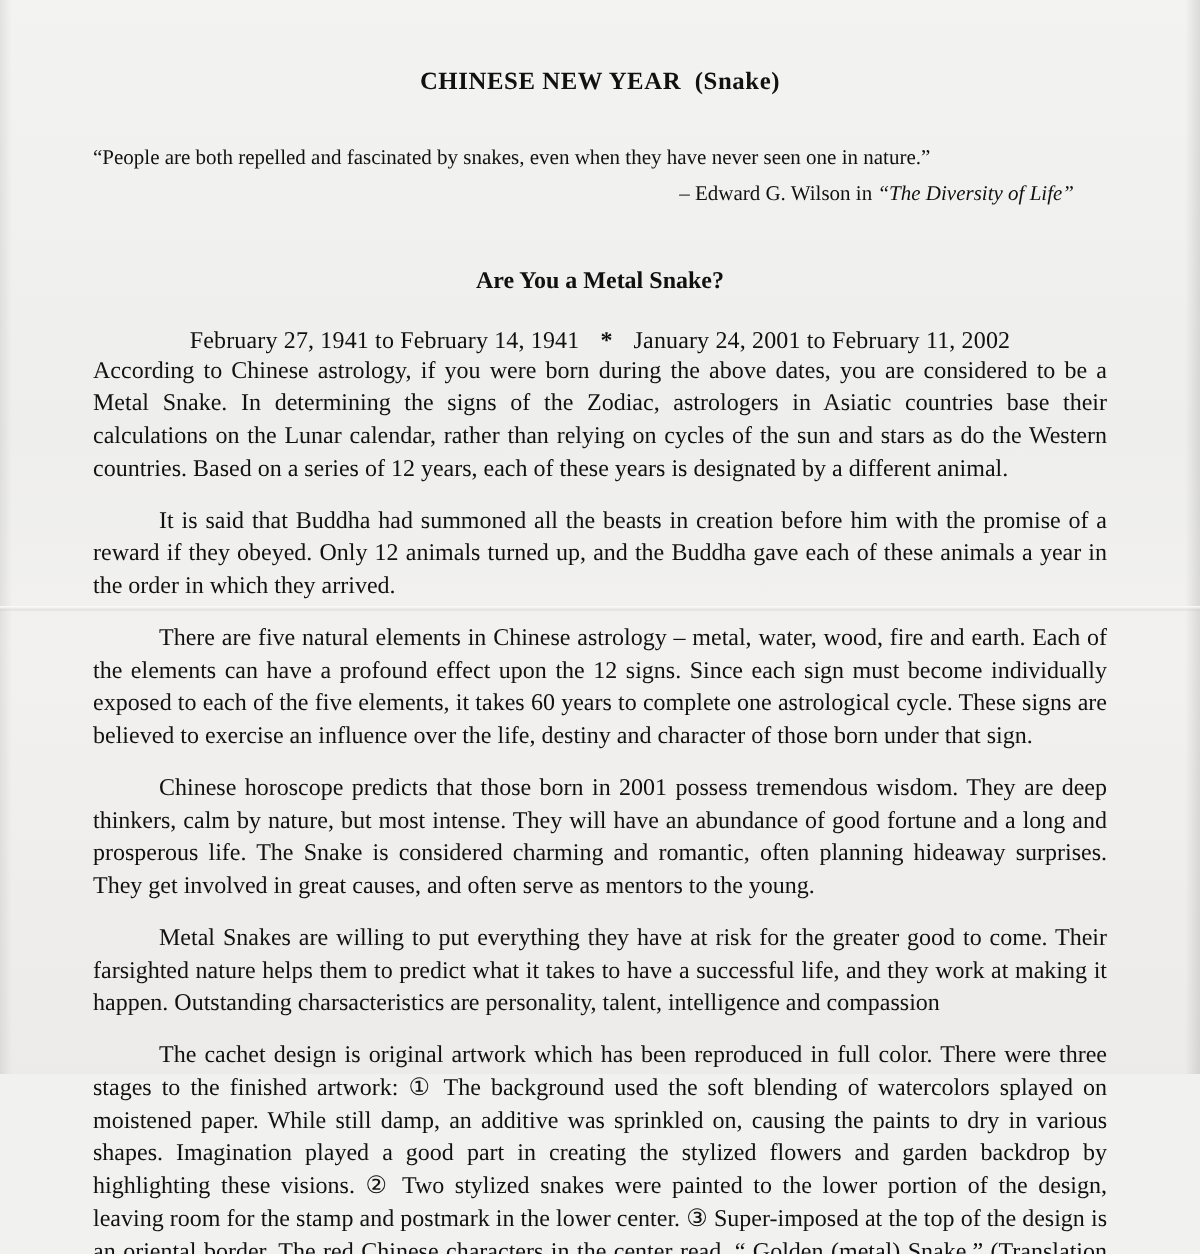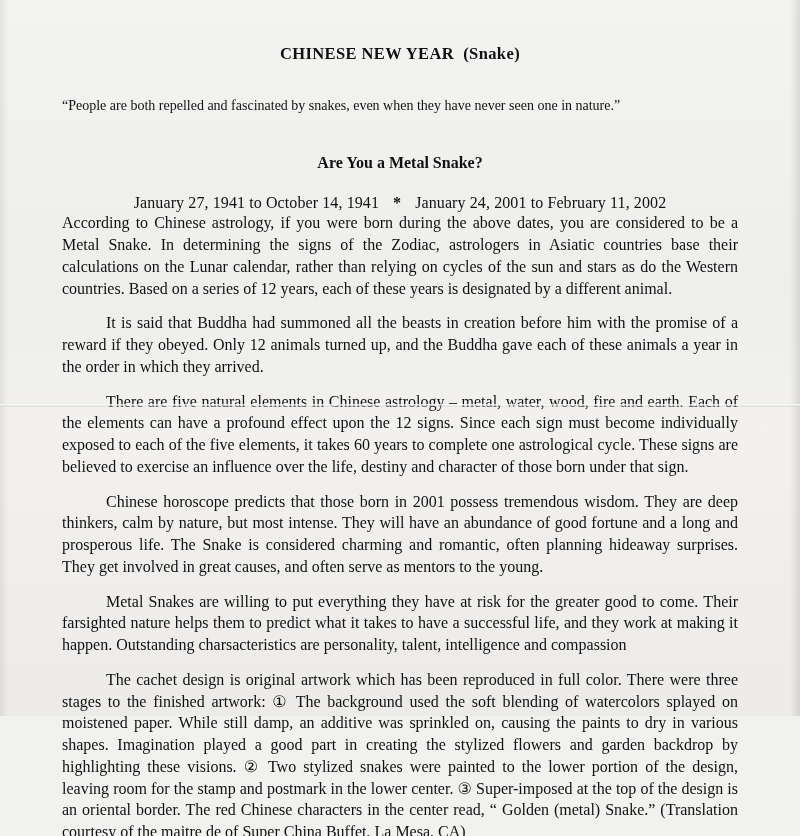--- a/index.html
+++ b/index.html
@@ -127,26 +127,27 @@
   <div class="edge-shadow-left"></div>
   <div class="edge-shadow"></div>
   <div class="fold"></div>
 
   <h1 class="doc-title">
     <span>CHINESE NEW YEAR</span>&nbsp;&nbsp;<span class="sub">(Snake)</span>
   </h1>
 
   <div class="quote">
     <span class="quote-line1">“People are both repelled and fascinated by snakes, even when they have never seen one in nature.”</span>
+    <span class="quote-attrib"><span>– Edward G. Wilson in </span><em>“The Diversity of Life”</em></span>
   </div>
 
   <div class="section-heading">Are You a Metal Snake?</div>
 
   <div class="dates">
-    <span>January 27, 1941 to October 14, 1941</span><span class="star">*</span><span>January 24, 2001 to February 11, 2002</span>
+    <span>February 27, 1941 to February 14, 1941</span><span class="star">*</span><span>January 24, 2001 to February 11, 2002</span>
   </div>
 
   <p class="body">According to Chinese astrology, if you were born during the above dates, you are considered to be a Metal Snake.  In determining the signs of the Zodiac, astrologers in Asiatic countries base their calculations on the Lunar calendar, rather than relying on cycles of the sun and stars as do the Western countries.  Based on a series of 12 years, each of these years is designated by a different animal.</p>
   <p class="body indent">It is said that Buddha had summoned all the beasts in creation before him with the promise of a reward if they obeyed.  Only 12 animals turned up, and the Buddha gave each of these animals a year in the order in which they arrived.</p>
   <p class="body indent">There are  five natural elements in Chinese astrology  –  metal, water, wood, fire and earth.  Each of the elements can have a profound effect upon the 12 signs.  Since each sign must become individually exposed to each of the five elements, it takes 60 years to complete one astrological cycle.  These signs are believed to exercise an influence over the life, destiny and character of those born under that sign.</p>
   <p class="body indent"> Chinese horoscope predicts that those born in 2001 possess tremendous wisdom.  They are deep thinkers, calm by nature, but most intense. They will have an abundance of good fortune and a long and prosperous life.     The Snake is considered charming and romantic, often planning hideaway surprises.   They  get involved in great causes, and often serve as mentors to the young.</p>
   <p class="body indent">Metal Snakes are willing to put everything they have at risk for the greater good to come.  Their farsighted nature helps them to predict what it takes to have a successful life, and they work at making it happen.  Outstanding charsacteristics are personality, talent, intelligence and compassion</p>
   <p class="body indent">The cachet design is original artwork which has been reproduced in full color.  There were three stages to the finished artwork:  ①  The background used the soft blending of watercolors  splayed on moistened paper.  While still damp, an additive was sprinkled on, causing the paints to dry in various shapes.    Imagination played a good part in creating the stylized flowers  and garden backdrop by highlighting these visions.   ② Two stylized snakes were painted to the lower portion of the design, leaving room for the stamp and postmark in the lower center.  ③  Super-imposed at the top of the design is an oriental border.   The red Chinese characters in the center read,   “ Golden (metal) Snake.”  (Translation courtesy of the maitre de of Super China Buffet, La Mesa, CA)</p>
 
   <div class="signature">

